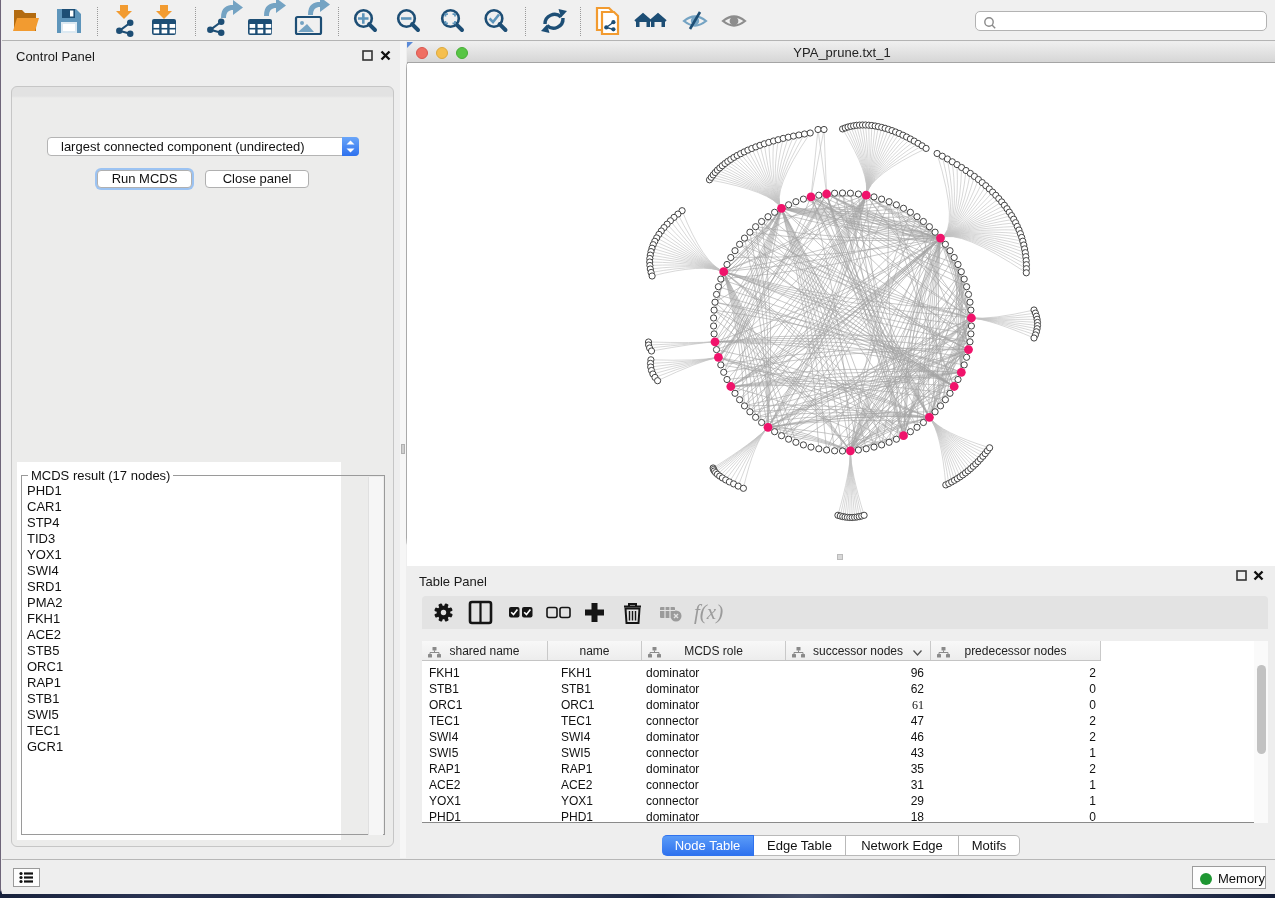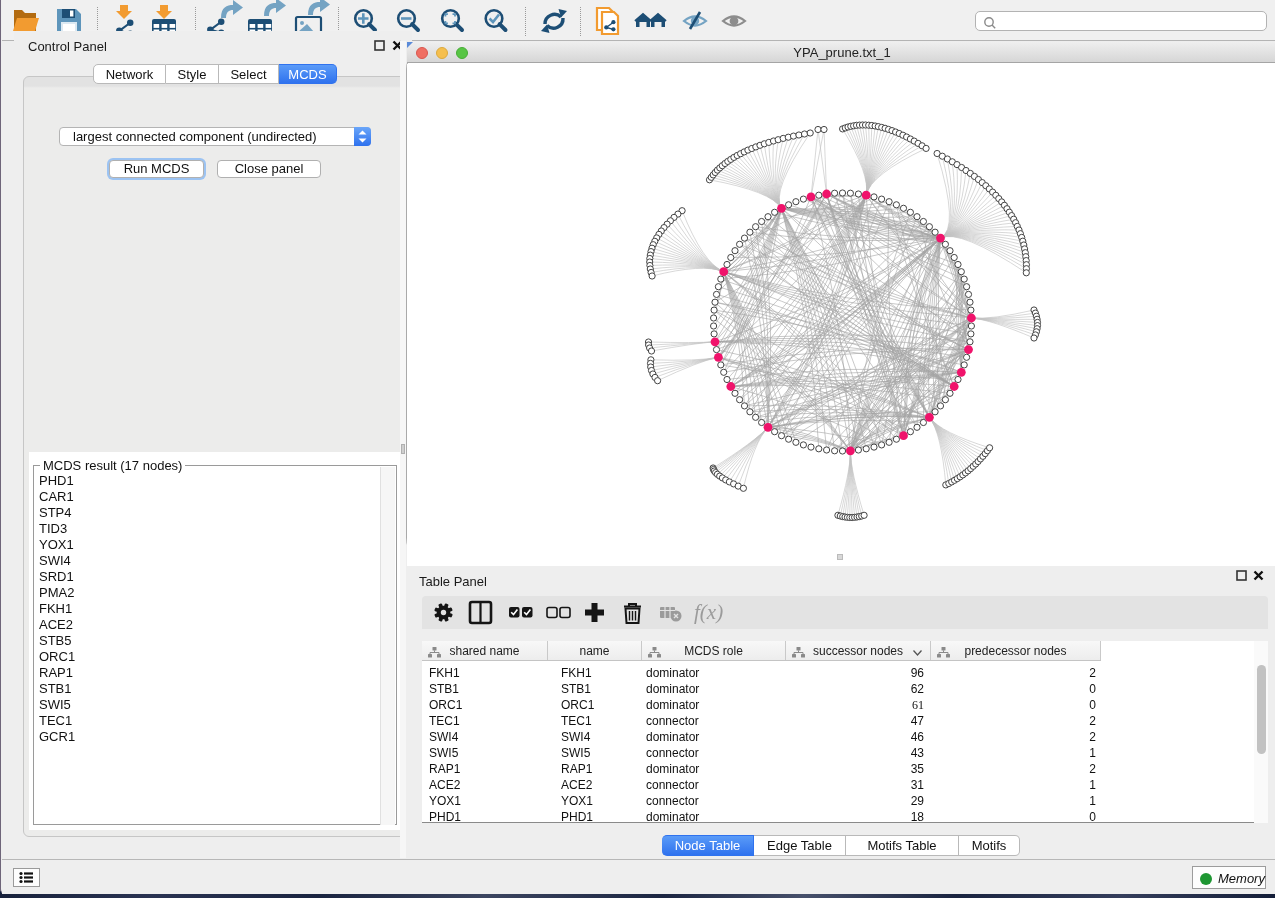--- a/index.html
+++ b/index.html
@@ -4,35 +4,35 @@
 <style>
 * { margin:0; padding:0; box-sizing:border-box; }
 html,body { width:1275px; height:898px; overflow:hidden; font-family:"Liberation Sans",sans-serif; }
 body { background:#12203e; position:relative; }
 #win { position:absolute; left:0; top:0; width:1275px; height:894px; background:#eeeeee; border-left:1px solid #6e6579; border-radius:0 0 5px 5px; }
 
 #toolbar { position:absolute; left:1px; top:0; width:1274px; height:41px; background:#f0f0f0; border-bottom:1px solid #b4b4b4; }
 .vsep { position:absolute; top:7px; height:29px; width:0; border-left:1px dotted #9a9a9a; }
 #search { position:absolute; left:973px; top:11px; width:292px; height:20px; background:#fff; border:1px solid #b3b3b3; border-radius:5px; }
 
-#cpanel { position:absolute; left:1px; top:31px; width:398px; height:817px; background:#eeeeee;margin-left:12px; }
+#cpanel { position:absolute; left:1px; top:41px; width:398px; height:817px; background:#eeeeee; }
 #cp-title { position:absolute; left:14px; top:8px; font-size:13px; color:#1a1a1a; }
 .winbtn { position:absolute; top:9px; }
 #cp-tabs { position:absolute; left:79px; top:33px; height:20px; display:flex; font-size:13px; }
 .tab { border:1px solid #b9b9b9; border-left:none; background:#fff; color:#111; display:flex; align-items:center; justify-content:center; }
 .tab.first { border-left:1px solid #b9b9b9; border-radius:5px 0 0 5px; }
 .tab.sel { background:linear-gradient(#5a9bf8,#2f72ee); color:#fff; border-color:#2f72ee; border-radius:0 5px 5px 0; }
 #cp-pane { position:absolute; left:9px; top:45px; width:383px; height:761px; background:linear-gradient(#e2e2e2 0px,#e2e2e2 9px,#ececeb 11px); border:1px solid #c6c6c6; border-radius:6px; }
 #opt-label { position:absolute; left:0; top:73px; width:400px; text-align:center; font-size:13px; color:#111; }
 #dropdown { position:absolute; left:45px; top:96px; width:312px; height:19px; background:#fff; border:1px solid #b4b4b4; border-radius:4px; font-size:13px; color:#111; line-height:17px; padding-left:13px; }
 #dd-btn { position:absolute; right:-1px; top:-1px; width:17px; height:19px; background:linear-gradient(#6aa6f9,#2e71ee); border-radius:0 4px 4px 0; }
 .btn { position:absolute; height:18px; background:#fff; border:1px solid #b0b0b0; border-radius:4px; font-size:13px; color:#111; text-align:center; line-height:16px; }
 #btn-run { left:95px; top:129px; width:95px; box-shadow:0 0 0 2px #9cc3f2; }
 #btn-close { left:203px; top:129px; width:104px; }
-#mcds-white { position:absolute; left:15px; top:421px; width:373px; height:378px; background:#fff; }
+#mcds-white { position:absolute; left:15px; top:421px; width:324px; height:378px; background:#fff; }
 #mcds-fs { position:absolute; left:4px; top:13px; width:364px; height:360px; border:1px solid #9a9a9a; }
 #mcds-label { position:absolute; left:6px; top:-8px; background:#fff; padding:0 3px; font-size:13px; color:#111; }
 #mcds-list { position:absolute; left:1px; top:7px; font-size:13px; color:#111; line-height:16px; padding-left:4px; }
 #mcds-scroll { position:absolute; right:1px; top:1px; width:15px; height:358px; background:#f6f6f6; border-left:1px solid #e0e0e0; }
 
 #vdivider { position:absolute; left:399px; top:41px; width:6px; height:817px; background:#f6f6f6; }
 #vhandle { position:absolute; left:400px; top:444px; width:4px; height:10px; background:#cfcfcf; border:1px solid #b0b0b0; }
 
 #netframe { position:absolute; left:405px; top:42px; width:870px; height:524px; background:#fff; border-left:1px solid #a9a9a9;border-radius:28px; }
 #nettitle { position:absolute; left:0; top:0; width:870px; height:21px; background:linear-gradient(#efefef,#d6d6d6); border-bottom:1px solid #a5a5a5; }
@@ -53,21 +53,21 @@
 #tbl-thumb { position:absolute; right:2px; top:24px; width:9px; height:89px; background:#c2c2c2; border-radius:5px; }
 #tp-tabs { position:absolute; left:256px; top:269px; height:21px; display:flex; font-size:13px; }
 .btab { border:1px solid #b9b9b9; border-left:none; background:#fff; color:#111; display:flex; align-items:center; justify-content:center; }
 .btab.sel { background:linear-gradient(#5a9bf8,#2f72ee); color:#fff; border-color:#2f72ee; border-radius:5px 0 0 5px; }
 .btab.last { border-radius:0 5px 5px 0; }
 
 #statusbar { position:absolute; left:1px; top:859px; width:1274px; height:35px; background:#eeeeee; border-top:1px solid #b7b7b7; }
 #stat-list { position:absolute; left:11px; top:8px; width:27px; height:19px; background:#fdfdfd; border:1px solid #9a9a9a; }
 #stat-mem { position:absolute; right:10px; top:6px; width:74px; height:23px; background:#fdfdfd; border:1px solid #9c9c9c; font-size:13px; color:#111; }
 #stat-mem .dot { position:absolute; left:7px; top:5.5px; width:12px; height:12px; border-radius:50%; background:#1e9632; }
-#stat-mem .t { position:absolute; left:25px; top:4px;font-style:italic; }
+#stat-mem .t { position:absolute; left:25px; top:4px; }
 #desktop { position:absolute; left:0; top:893px; width:1275px; height:5px; background:linear-gradient(90deg,#18223c 0%,#2a3352 12%,#1a2440 25%,#3c4560 38%,#1c2642 52%,#47506b 63%,#1a2440 75%,#353e5c 88%,#141e38 100%); }
 </style>
 </head>
 <body>
 <div id="desktop"></div>
 <div id="win">
 <div id="toolbar"><svg width="1274" height="41" viewBox="0 0 1274 41">
         <path d="M12 10 L20 10 L23 13 L34 13 L34 31 L12 31 Z" fill="#b36b10"></path>
         <path d="M15 18 L37 18 L33 31 L11 31 Z" fill="#f29b30"></path>
         <path d="M55 9 H74 L79 14 V33 H55 Z" fill="#5e95bb"></path>
@@ -151,26 +151,20 @@
         <path d="M988.2 23.2 L991.5 26.5" stroke="#8a8a8a" stroke-width="1.4"></path>
       </svg><div class="vsep" style="left:95px;"></div><div class="vsep" style="left:193px;"></div><div class="vsep" style="left:336px;"></div><div class="vsep" style="left:523px;"></div><div class="vsep" style="left:578px;"></div><div id="search">
         <svg width="20" height="20" style="position:absolute;left:5px;top:2px;">
           <circle cx="8" cy="8" r="4.2" fill="none" stroke="#8a8a8a" stroke-width="1.4"></circle>
           <path d="M11 11 L14.2 14.2" stroke="#8a8a8a" stroke-width="1.4"></path>
         </svg>
       </div></div>
 <div id="cpanel">
   <div id="cp-title">Control Panel</div>
   <div id="cp-pane"></div>
-  <div id="cp-tabs">
-    <div class="tab first" style="width:73px;">Network</div>
-    <div class="tab" style="width:53px;">Style</div>
-    <div class="tab" style="width:60px;">Select</div>
-    <div class="tab sel" style="width:58px;">MCDS</div>
-  </div>
   <div id="dropdown">largest connected component (undirected)
     <div id="dd-btn"><svg width="17" height="19" viewBox="0 0 17 19">
             <path d="M4.5 7.5 L8.5 3.5 L12.5 7.5 Z M4.5 11.5 L8.5 15.5 L12.5 11.5 Z" fill="#fff"></path>
           </svg></div>
   </div>
   <div class="btn" id="btn-run">Run MCDS</div>
   <div class="btn" id="btn-close">Close panel</div>
   <div id="mcds-white">
     <div id="mcds-fs">
       <div id="mcds-label">MCDS result (17 nodes)</div>
@@ -1121,21 +1115,21 @@
   </div>
   <svg class="winbtn" style="left:830px; top:4px; position:absolute;" width="11" height="11">
         <rect x="1" y="1" width="9" height="9" fill="none" stroke="#333" stroke-width="1.6"></rect>
       </svg>
   <svg class="winbtn" style="left:847px; top:4px; position:absolute;" width="11" height="11">
         <path d="M1.5 1.5 L9.5 9.5 M9.5 1.5 L1.5 9.5" stroke="#111" stroke-width="2.4"></path>
       </svg>
   <div id="tp-tabs">
     <div class="btab sel" style="width:92px;">Node Table</div>
     <div class="btab" style="width:92px;">Edge Table</div>
-    <div class="btab" style="width:113px;">Motifs Table</div>
+    <div class="btab" style="width:113px;">Network Edge</div>
     <div class="btab last" style="width:61px;">Motifs</div>
   </div>
 </div>
 <div id="statusbar">
   <div id="stat-list"><svg width="25" height="17" viewBox="0 0 25 17">
           <g fill="#111">
             <circle cx="7" cy="4.5" r="1.6"></circle>
             <circle cx="7" cy="8.5" r="1.6"></circle>
             <circle cx="7" cy="12.5" r="1.6"></circle>
             <rect x="10" y="3.4" width="9" height="2.2"></rect>

